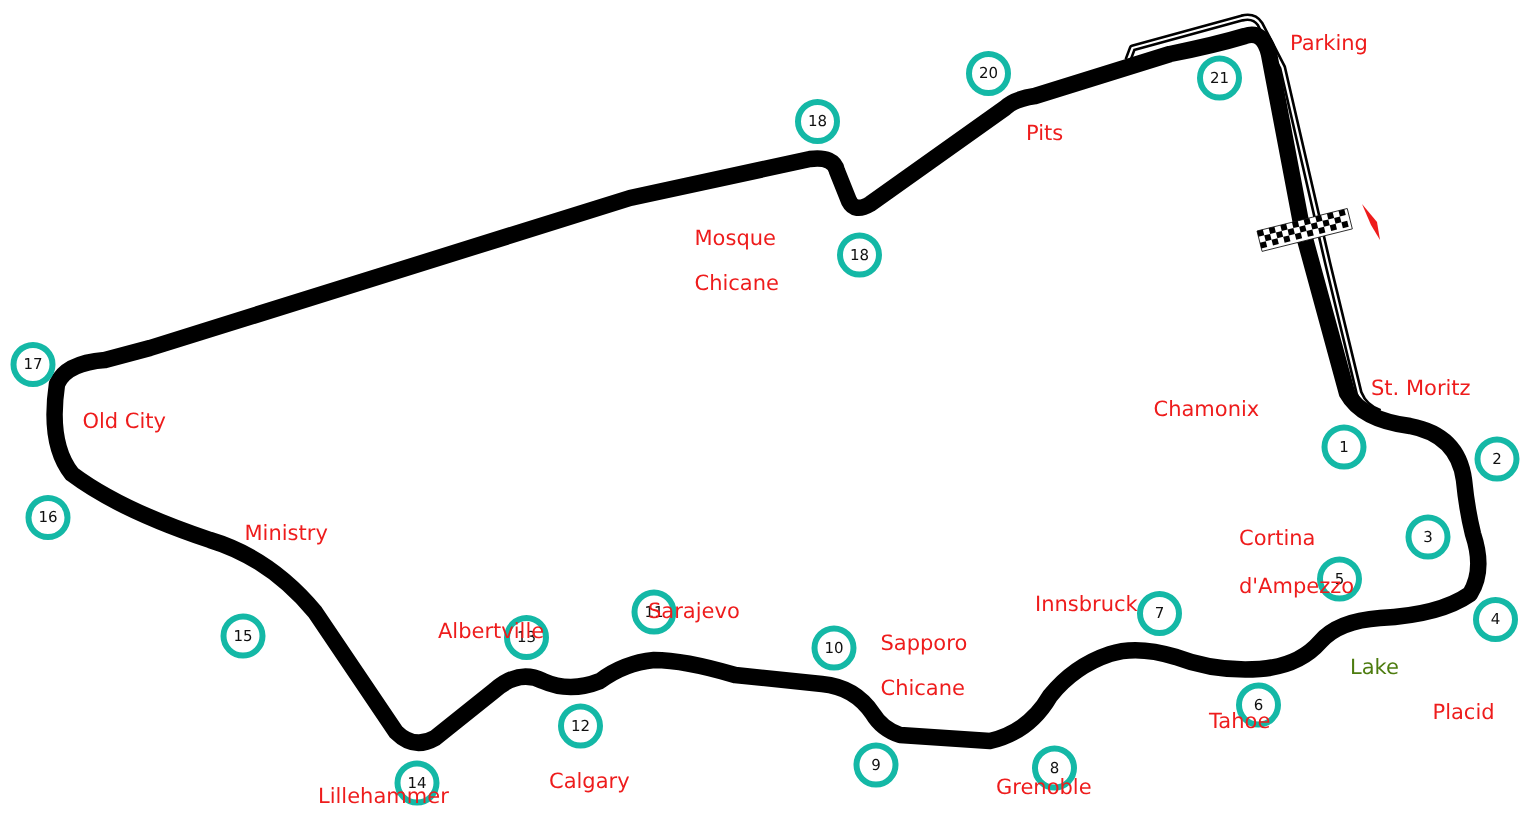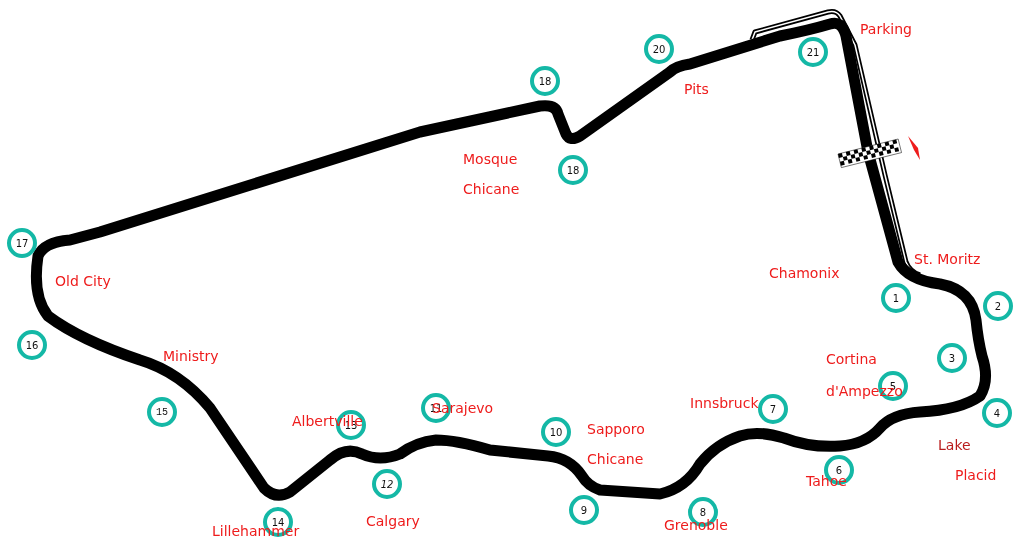--- a/index.html
+++ b/index.html
@@ -69,41 +69,41 @@
       <div class="turn" style="left: 998px; top: 306px;">2</div>
       <div class="turn" style="left: 952px; top: 358px;">3</div>
       <div class="turn" style="left: 997px; top: 413px;">4</div>
       <div class="turn" style="left: 893px; top: 386px;">5</div>
       <div class="turn" style="left: 839px; top: 470px;">6</div>
       <div class="turn" style="left: 773px; top: 409px;">7</div>
       <div class="turn" style="left: 703px; top: 512px;">8</div>
       <div class="turn" style="left: 584px; top: 510px;">9</div>
       <div class="turn" style="left: 556px; top: 432px;">10</div>
       <div class="turn" style="left: 436px; top: 408px;">11</div>
-      <div class="turn" style="left: 387px; top: 484px; font-style: italic;">12</div>
+      <div class="turn" style="left: 387px; top: 484px;">12</div>
       <div class="turn" style="left: 351px; top: 425px;">13</div>
       <div class="turn" style="left: 278px; top: 522px;">14</div>
-      <div class="turn" style="left: 162px; top: 412px; font-family: Liberation Mono, monospace;">15</div>
+      <div class="turn" style="left: 162px; top: 424px;">15</div>
       <div class="turn" style="left: 32px; top: 345px;">16</div>
       <div class="turn" style="left: 22px; top: 243px;">17</div>
       <div class="turn" style="left: 545px; top: 81px;">18</div>
       <div class="turn" style="left: 573px; top: 170px;">18</div>
       <div class="turn" style="left: 659px; top: 49px;">20</div>
       <div class="turn" style="left: 813px; top: 52px;">21</div>
     </div>
   <div id="labels">
       <div class="label" style="left: 860px; top: 16px; color: rgb(238, 28, 28);">Parking</div>
       <div class="label" style="left: 684px; top: 76px; color: rgb(238, 28, 28);">Pits</div>
       <div class="label" style="left: 463px; top: 146px; color: rgb(238, 28, 28);">Mosque</div>
       <div class="label" style="left: 463px; top: 176px; color: rgb(238, 28, 28);">Chicane</div>
       <div class="label" style="left: 914px; top: 246px; color: rgb(238, 28, 28);">St. Moritz</div>
       <div class="label" style="left: 769px; top: 260px; color: rgb(238, 28, 28);">Chamonix</div>
       <div class="label" style="left: 826px; top: 346px; color: rgb(238, 28, 28);">Cortina</div>
       <div class="label" style="left: 826px; top: 378px; color: rgb(238, 28, 28);">d'Ampezzo</div>
-      <div class="label" style="left: 938px; top: 432px; color: #b91c1c;">Lake</div>
+      <div class="label" style="left: 900px; top: 432px; color: #4d7c0f;">Lake</div>
       <div class="label" style="left: 938px; top: 462px; color: rgb(238, 28, 28); margin-left: 17px;">Placid</div>
       <div class="label" style="left: 690px; top: 390px; color: rgb(238, 28, 28);">Innsbruck</div>
       <div class="label" style="left: 806px; top: 468px; color: rgb(238, 28, 28);">Tahoe</div>
       <div class="label" style="left: 664px; top: 512px; color: rgb(238, 28, 28);">Grenoble</div>
       <div class="label" style="left: 587px; top: 416px; color: rgb(238, 28, 28);">Sapporo</div>
       <div class="label" style="left: 587px; top: 446px; color: rgb(238, 28, 28);">Chicane</div>
       <div class="label" style="left: 432px; top: 395px; color: rgb(238, 28, 28);">Sarajevo</div>
       <div class="label" style="left: 292px; top: 408px; color: rgb(238, 28, 28);">Albertville</div>
       <div class="label" style="left: 366px; top: 483px; color: rgb(238, 28, 28); margin-top: 25px;">Calgary</div>
       <div class="label" style="left: 212px; top: 518px; color: rgb(238, 28, 28);">Lillehammer</div>

